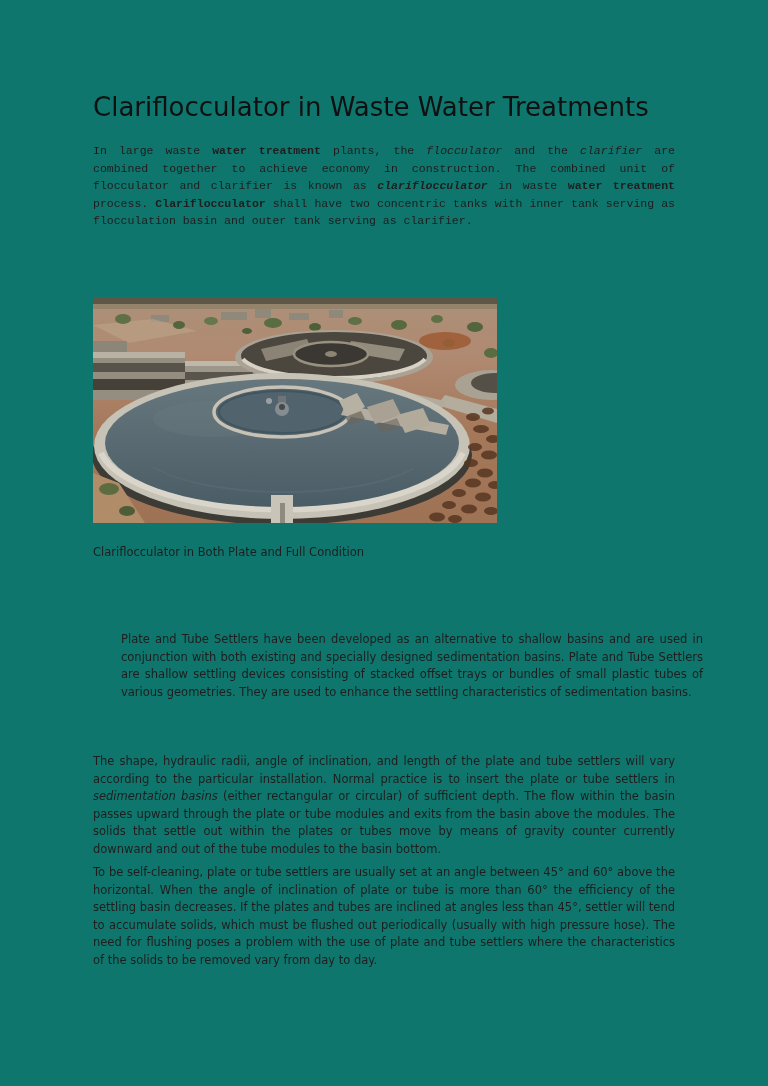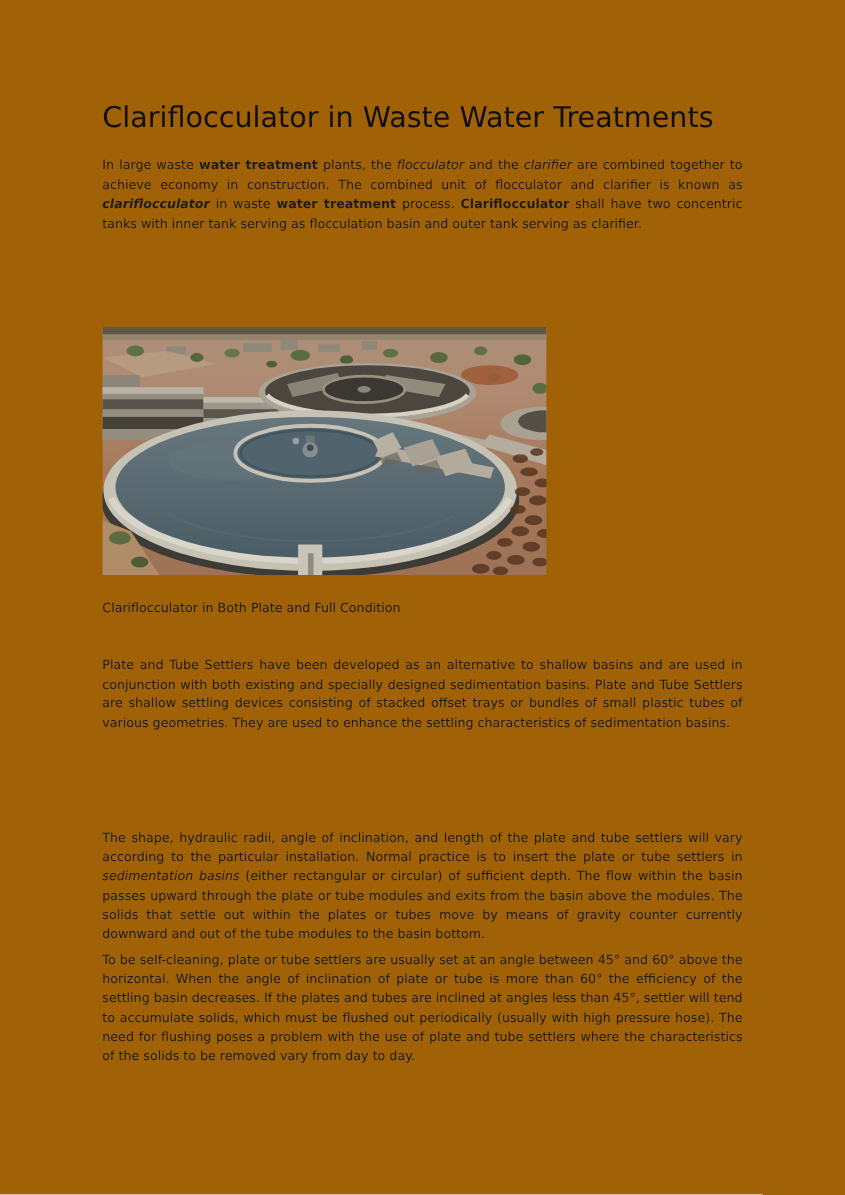--- a/index.html
+++ b/index.html
@@ -1,39 +1,39 @@
 <!DOCTYPE html>
 <html><head>
 <meta charset="utf-8">
 <style>
   * { margin:0; padding:0; box-sizing:border-box; }
   html, body { background:#ffffff; }
   .page {
     position:relative;
     width:768px; height:1086px;
     margin:0 auto;
-    background:#a16207;
+    background:#0f766e;
     font-family:"DejaVu Sans","Liberation Sans",sans-serif;
     color:#1e1e1e;
     overflow:hidden;
   }
   .title {
     position:absolute; left:93px; top:92px; width:600px;
     font-size:26px; font-weight:400; color:#101010;
     white-space:nowrap;
   }
   .body-text {
     position:absolute; left:93px; width:582px;
     font-size:11.5px; line-height:17.6px;
     text-align:justify; color:#1e1e1e;
   }
   .b { font-weight:bold; }
   .i { font-style:italic; }
-  .intro  { top:142px; }
-  .para-1 { top:596px; }
+  .intro  { top:142px;font-family:Liberation Mono, monospace; }
+  .para-1 { top:631px;margin-left:28px; }
   .para-2 { top:718px;margin-top:35px; }
   .para-3 { top:864px; }
   .section-heading {
     position:absolute; left:93px; top:225px; width:582px;
     font-size:22px; line-height:28px; font-weight:400;
     text-align:justify; color:#101010;
   }
   .photo-figure {
     position:absolute; left:93px; top:297px;
     width:404px; height:226px; overflow:hidden;

